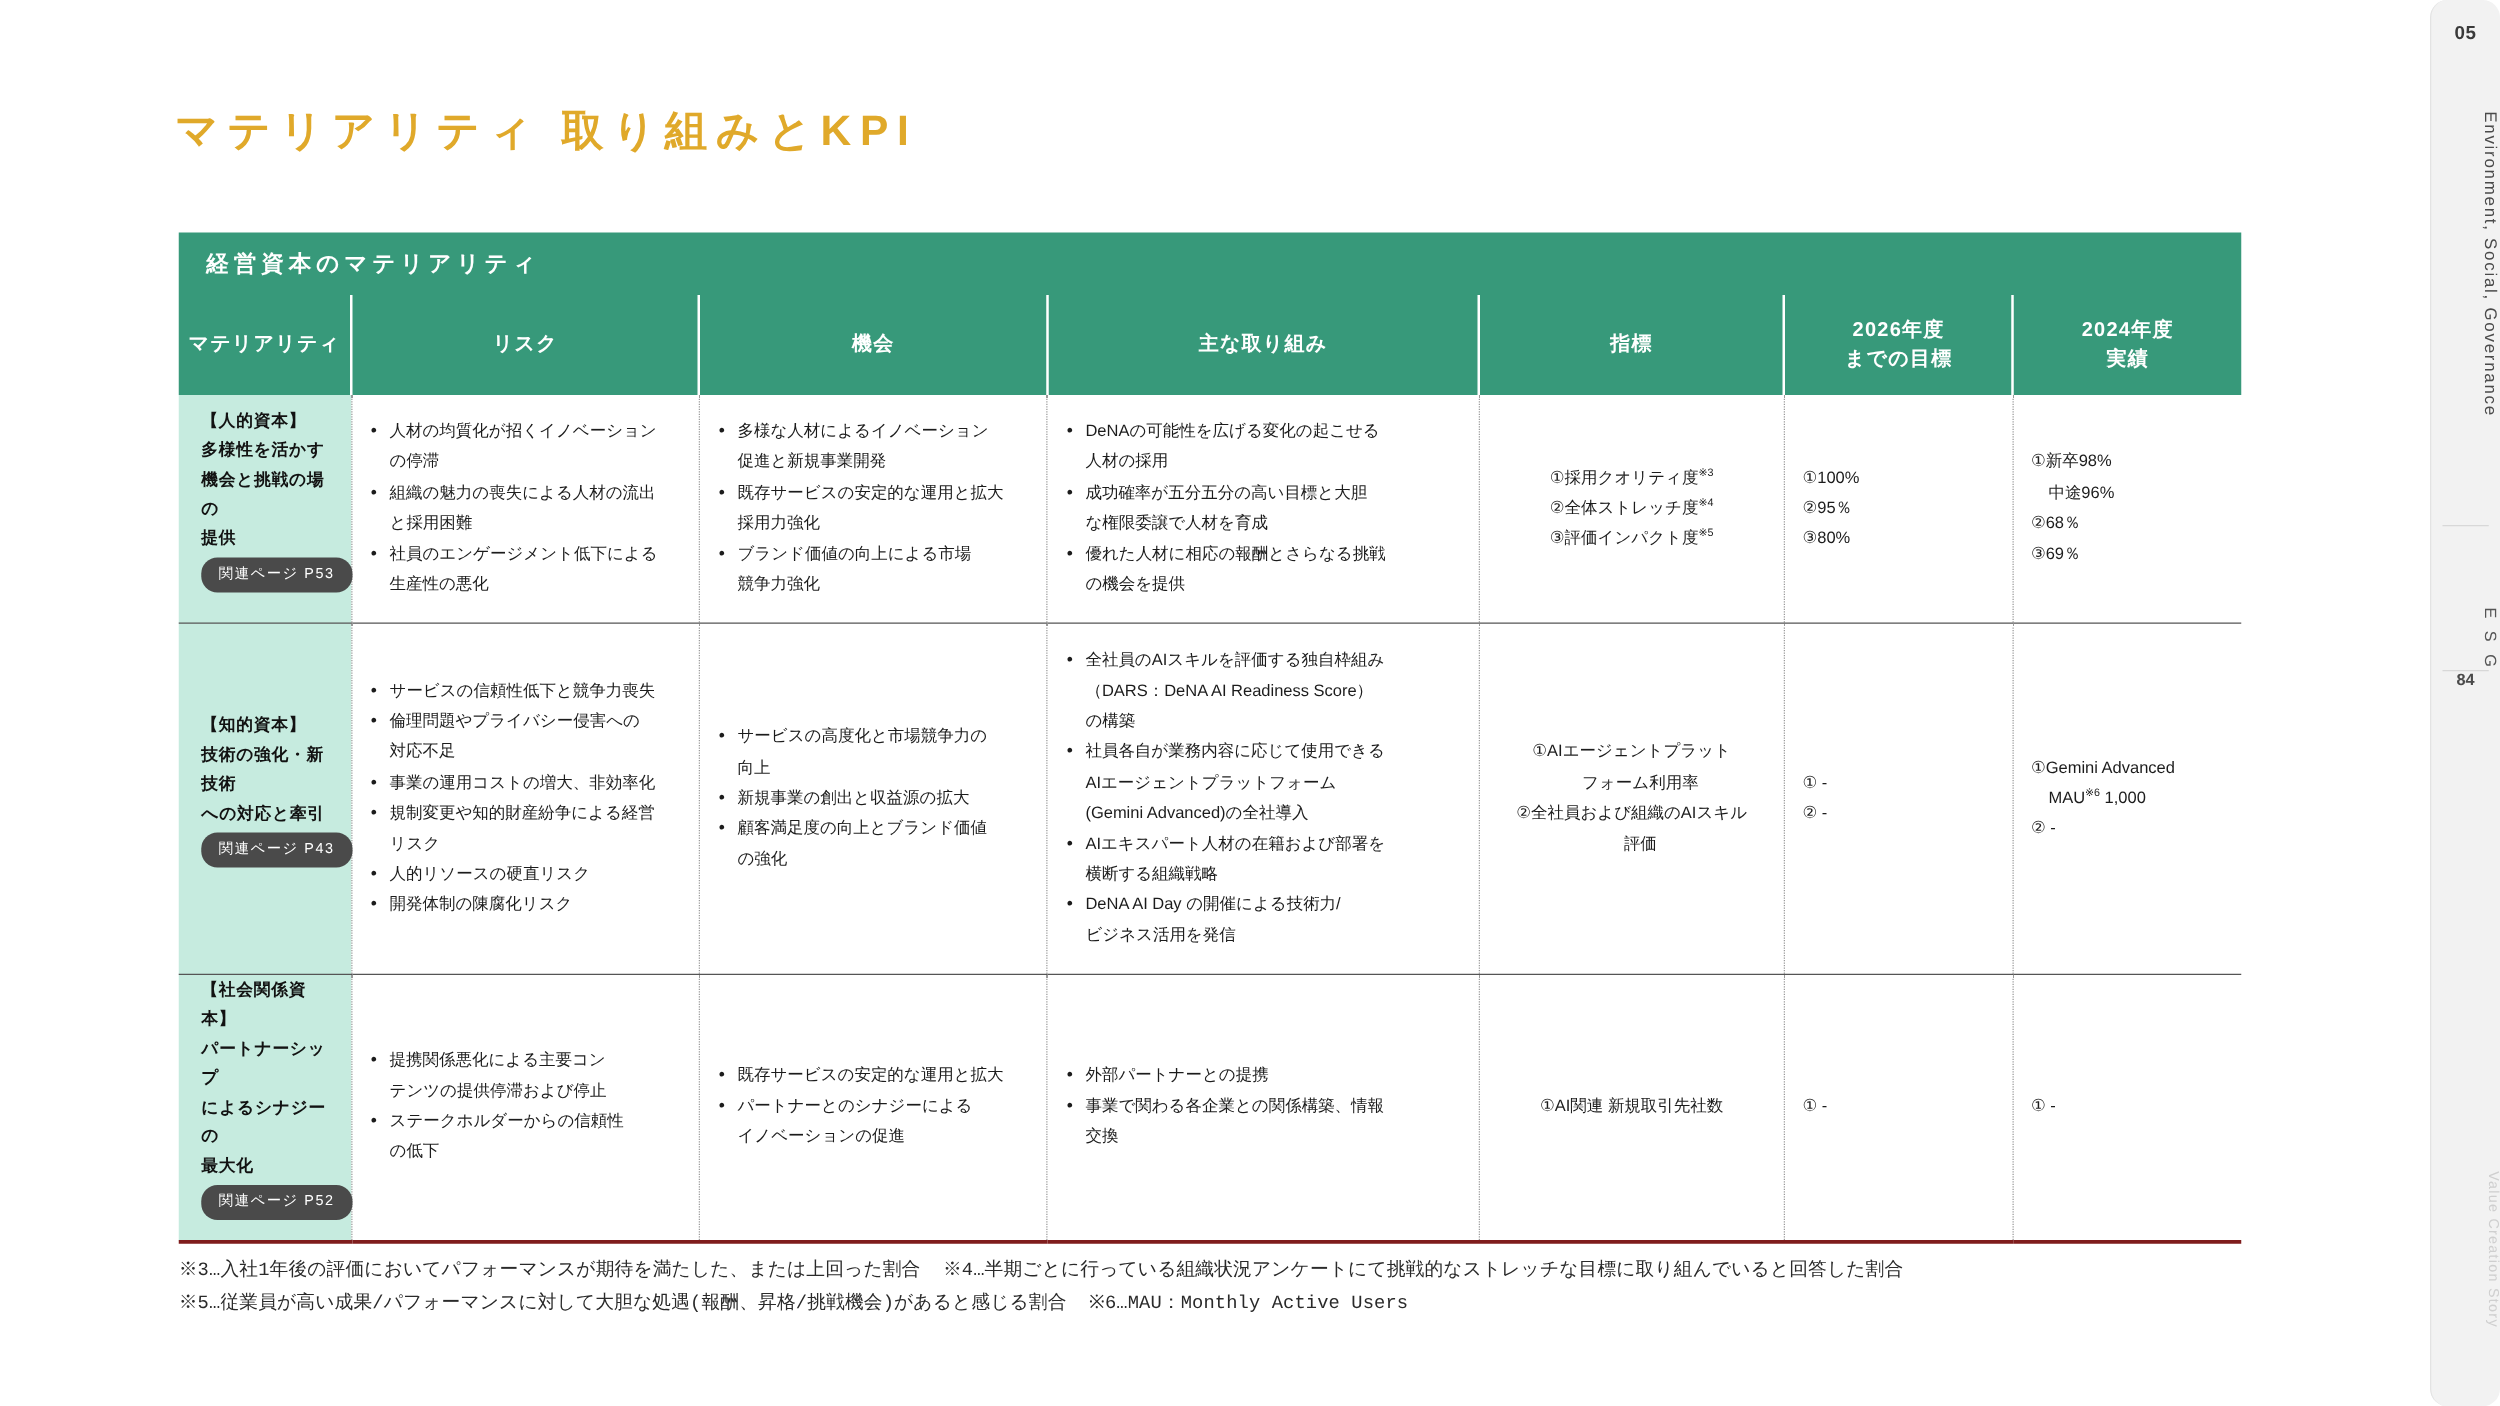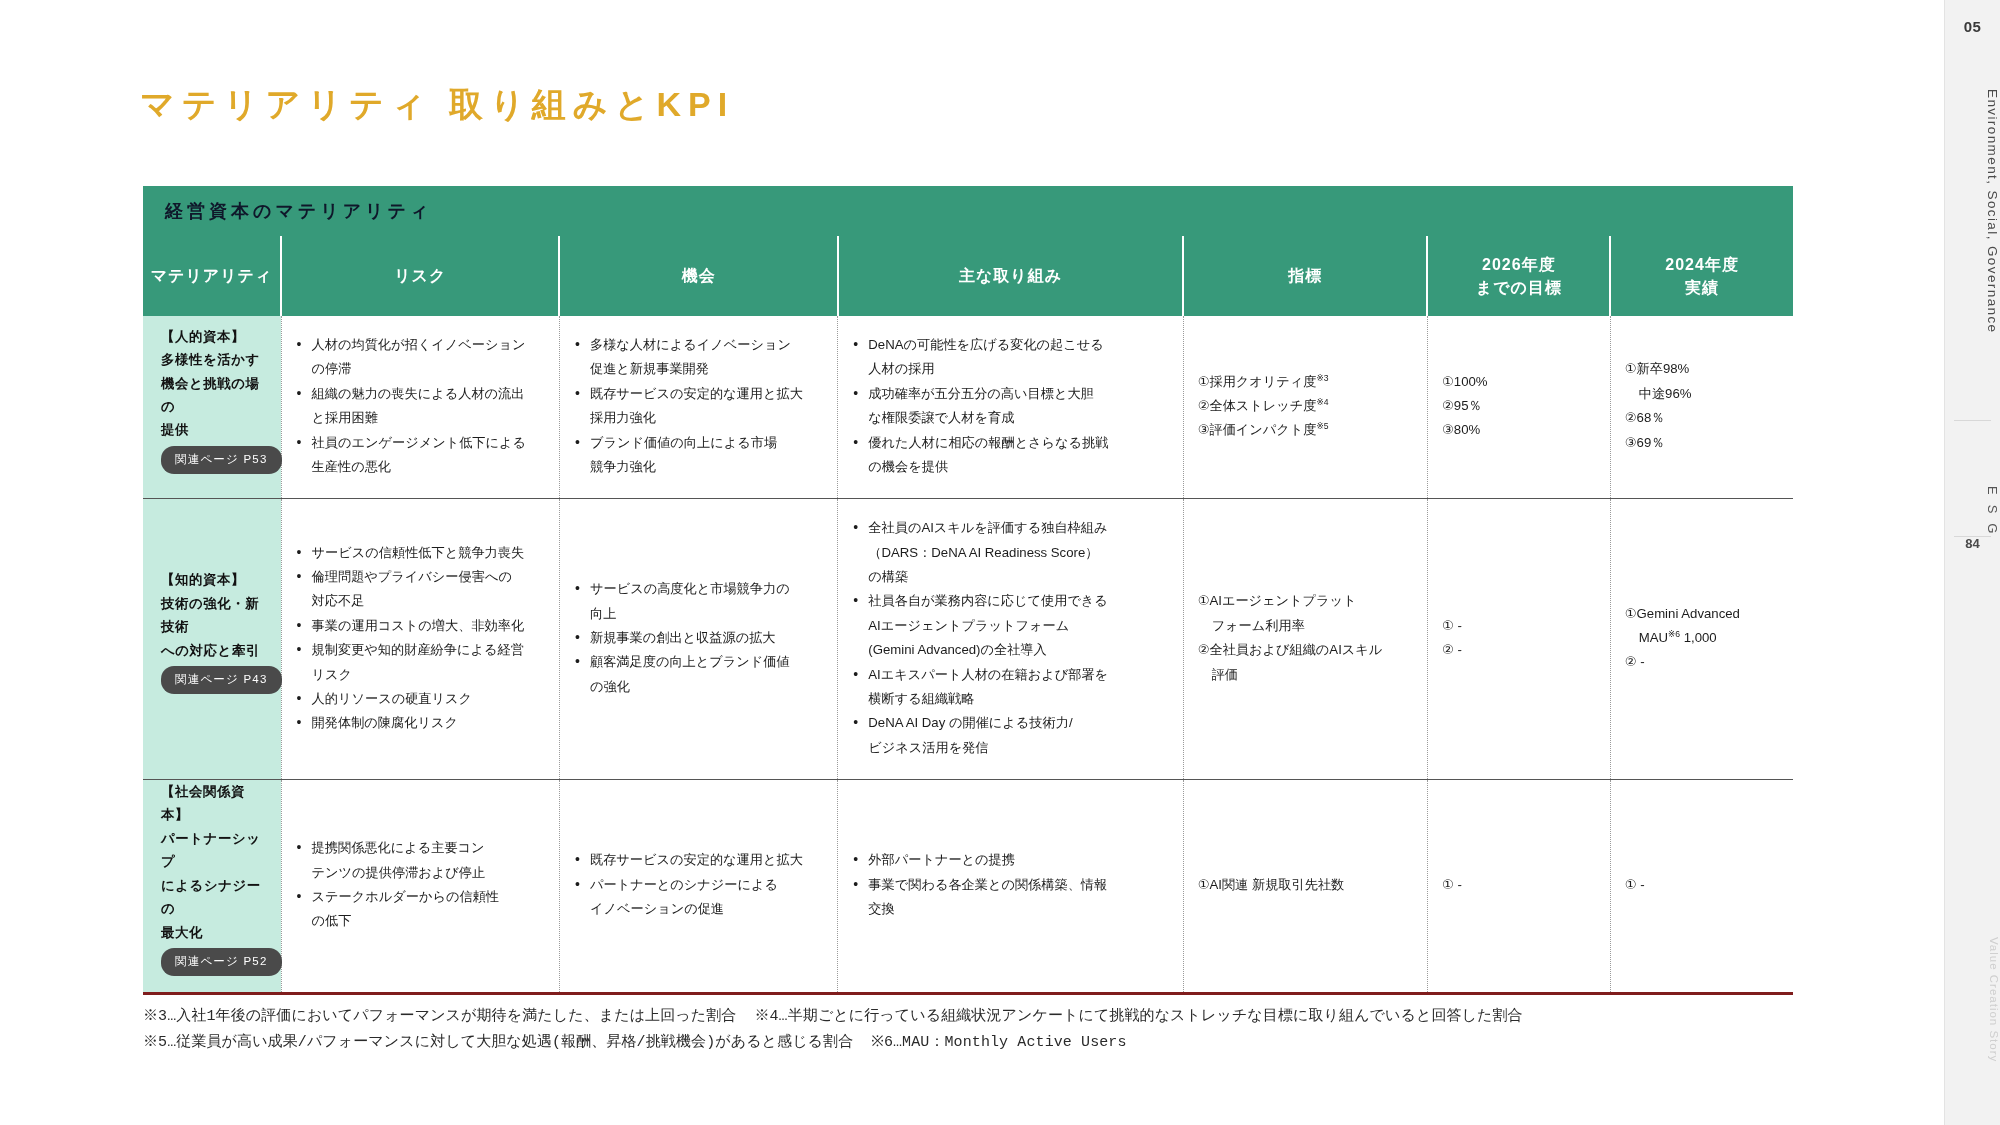--- a/index.html
+++ b/index.html
@@ -23,20 +23,21 @@
     background: #ffffff;
   }
   
   .side-rail {
     position: absolute;
     right: 0; top: 0;
     width: 55px;
     height: 1125px;
     background: #f2f2f2;
     border-left: 1px solid #e3e3e3;
+    border-radius: 14px;
   }
   .rail-num {
     position: absolute;
     top: 18px; left: 0; right: 0;
     text-align: center;
     font-size: 15px;
     font-weight: bold;
     color: #3a3a3a;
     letter-spacing: 0.5px;
   }
@@ -96,21 +97,21 @@
   }
   
   .matrix {
     position: absolute;
     left: 143px;
     top: 186px;
     width: 1650px;
   }
   .band {
     background: #37997a;
-    color: #0f172a;
+    color: #ffffff;
     height: 50px;
     line-height: 50px;
     padding-left: 22px;
     font-size: 18px;
     font-weight: bold;
     letter-spacing: 4px;
     box-sizing: border-box;
   }
   table.grid {
     border-collapse: collapse;
@@ -184,21 +185,21 @@
   }
   ul.bul li.cont:before { content: ""; }
   ul.plain {
     list-style: none;
     margin: 0;
     padding: 0;
   }
   ul.plain li { margin-bottom: 3px; }
   .sub { font-size: 8.6px; vertical-align: super; }
   .ind { padding-left: 14px; }
-  .c-ind  { text-align: left; }
+  .c-ind  { text-align: center; }
   .c-goal { text-align: left; padding-left: 42px; }
   .c-res  { text-align: left; padding-left: 42px; }
   
   .notes {
     position: absolute;
     left: 143px;
     top: 1004px;
     width: 1620px;
     font-size: 15px;
     line-height: 1.75;

